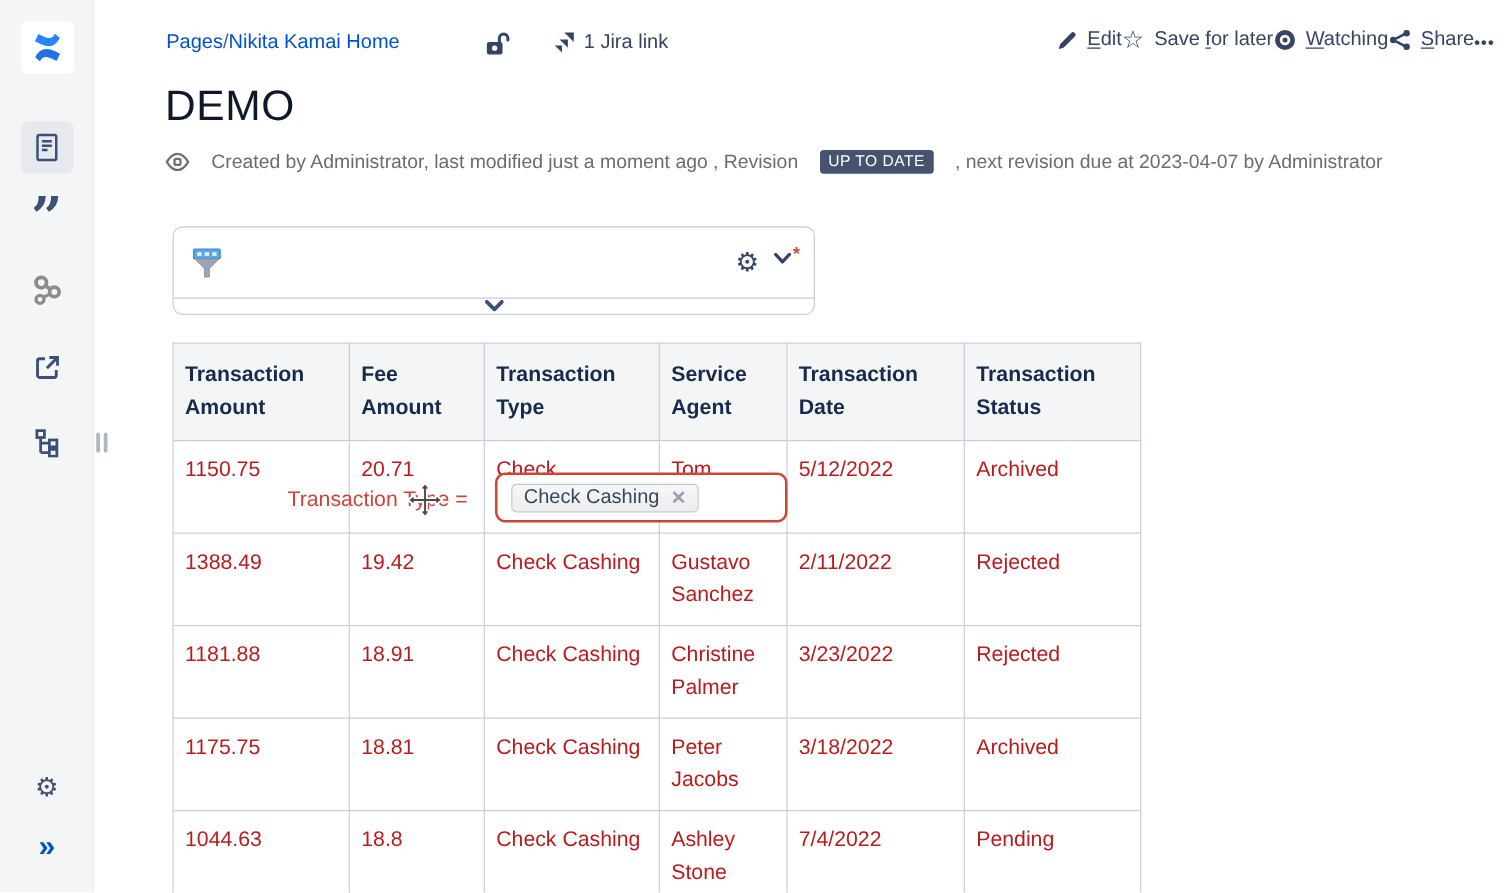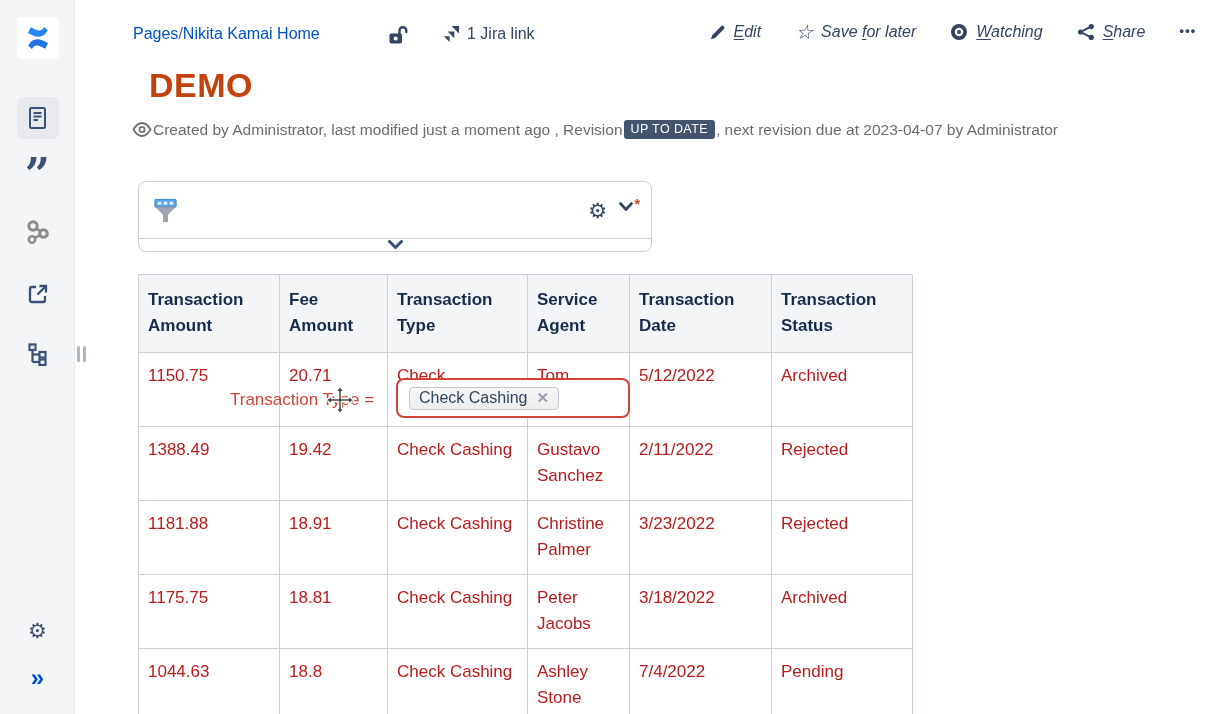--- a/index.html
+++ b/index.html
@@ -24,30 +24,30 @@
   .grip i { display:block; width:3px; height:16px; background:#AEB6C2; border-radius:2px; }
 
   
   .breadcrumb { position:absolute; left:133px; top:25px; display:flex; gap:0;
                 font-size:16px; align-items:center; }
   .breadcrumb a { color:#0052CC; text-decoration:none; cursor:pointer; }
   .crumb-sep { color:#505F79; }
   .lock-wrap { position:absolute; left:387px; top:25px; cursor:pointer; }
   .jira-wrap { position:absolute; left:441px; top:24px; display:flex; gap:7px; align-items:center;
                font-size:16px; color:#344563; cursor:pointer; }
-  .actions { position:absolute; top:23px; right:11px; display:flex; gap:34px; align-items:flex-start;
-             font-size:16px; color:#344563;font-style:italic; }
+  .actions { position:absolute; top:23px; right:11px; display:flex; align-items:flex-end;
+             font-size:16px; color:#344563; }
   .action { display:flex; gap:8px; align-items:center; cursor:pointer; white-space:nowrap; }
   .action u { text-underline-offset:2px; }
   .more-dots { font-size:13px; font-weight:bold; letter-spacing:1px; color:#344563; cursor:pointer; }
 
   
-  .page-title { position:absolute; left:132px; top:66px; font-size:34px; font-weight:bold;
-                color:#c2410c; letter-spacing:.5px;margin-left:17px; }
-  .meta { position:absolute; left:132px; top:120px; display:flex; gap:1px; align-items:center;
+  .page-title { position:absolute; left:132px; top:66px; font-size:34px; font-weight:normal;
+                color:#0f172a; letter-spacing:.5px; }
+  .meta { position:absolute; left:132px; top:120px; display:flex; gap:17px; align-items:center;
           font-size:15.5px; color:#6C6C6C; white-space:nowrap; }
   .badge { background:#44546F; color:#fff; font-size:12.5px; font-weight:normal;
            padding:2px 7px 3px; border-radius:3px; letter-spacing:.4px; }
 
   
   .filter-widget { position:absolute; left:138px; top:181px; width:514px;
                    border:1px solid #C9CED6; border-radius:8px; background:#fff; }
   .fw-main { height:56px; display:flex; align-items:center; padding:0 12px; }
   .fw-right { margin-left:auto; display:flex; align-items:center; gap:12px; }
   .fw-gear { font-size:21px; color:#344563; cursor:pointer; line-height:21px; }

